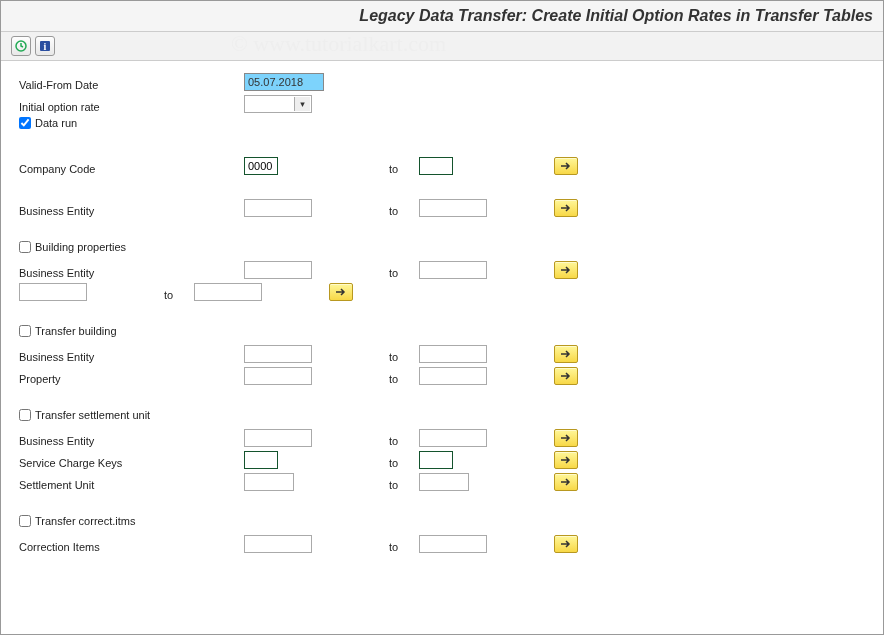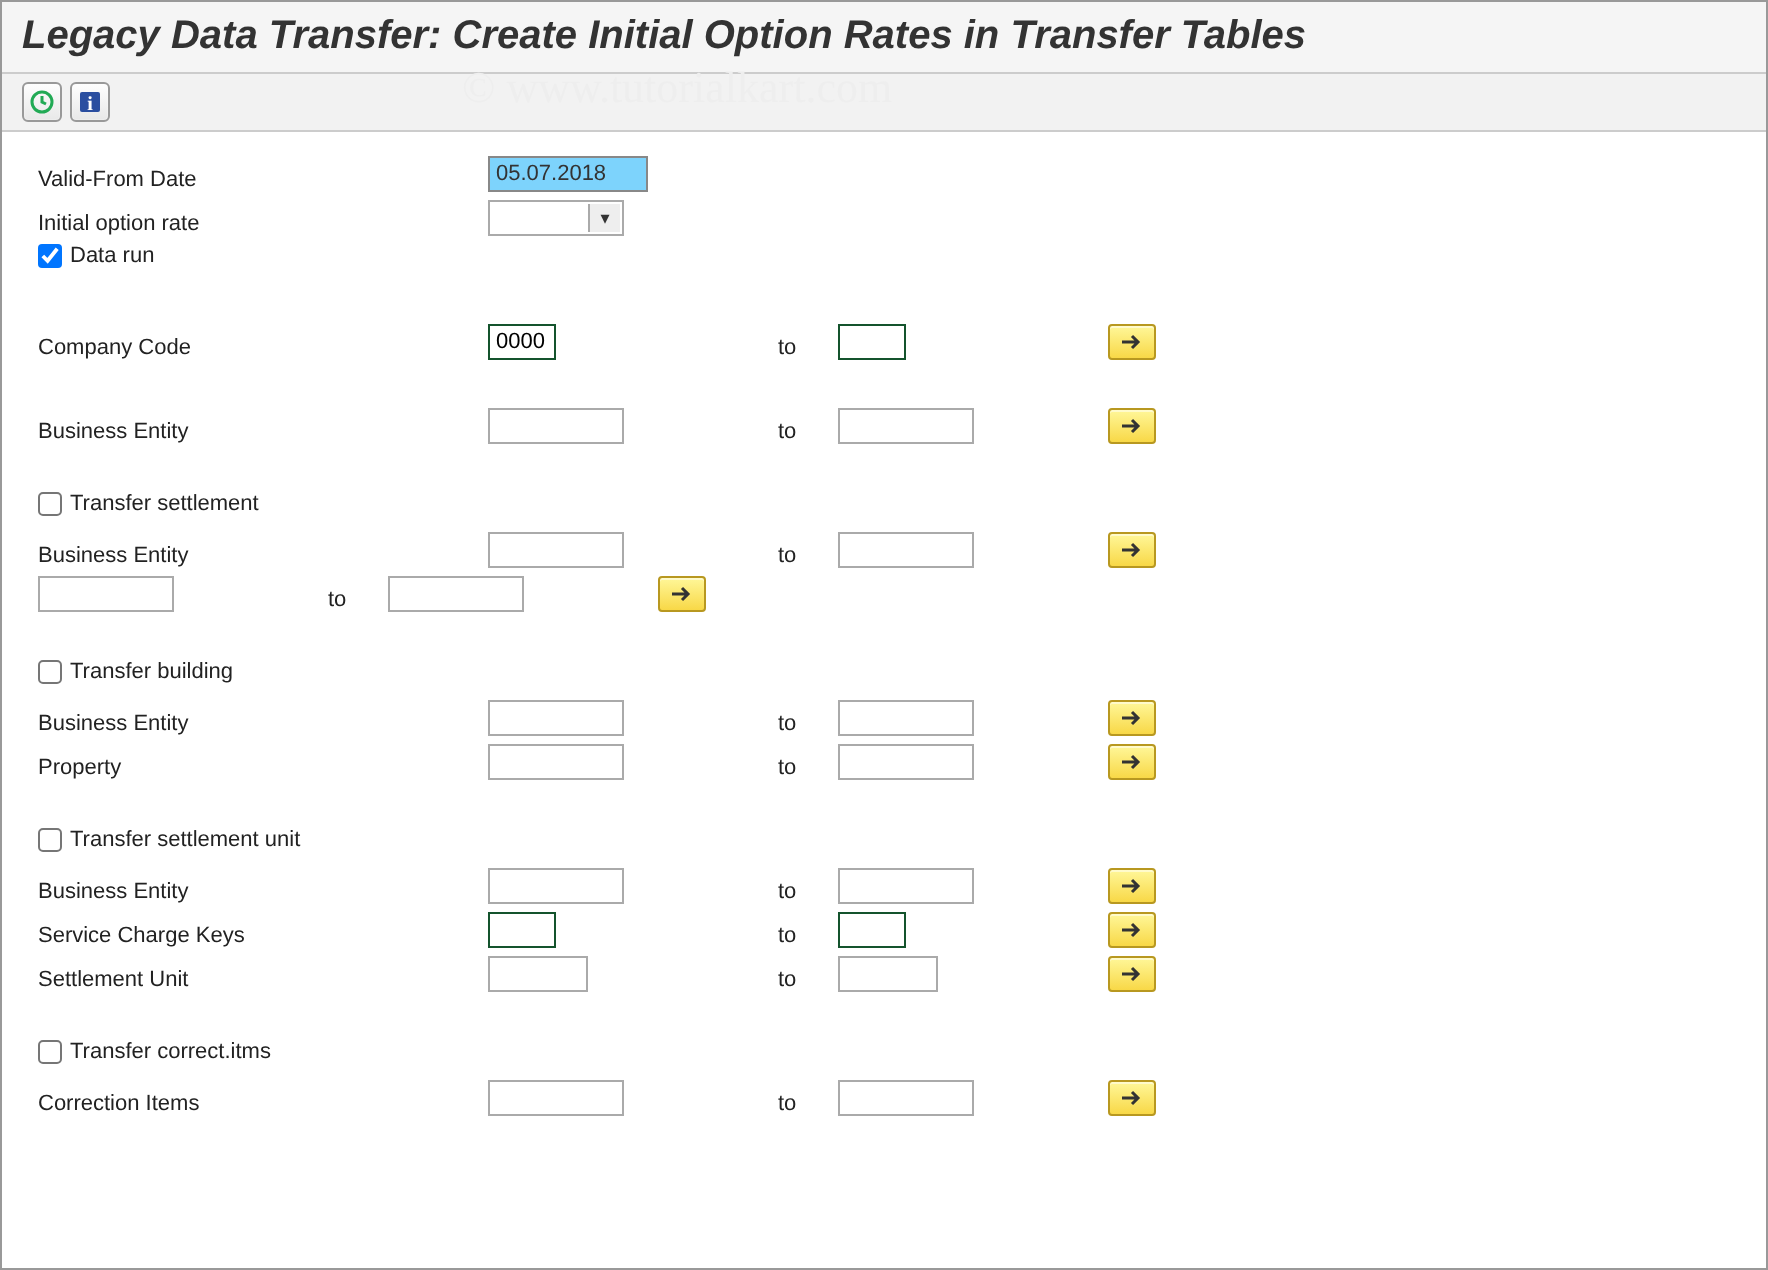--- a/index.html
+++ b/index.html
@@ -10,23 +10,24 @@
       width: 884px;
       height: 635px;
       position: relative;
       border: 1px solid #999;
     }
     .title-bar {
       background: #f5f5f5;
       padding: 6px 10px;
       font-weight: bold;
       font-style: italic;
-      font-size: 20px;
+      font-size: 16px;
       color: #333;
       border-bottom: 1px solid #ccc;
+      text-align: right;
     }
     .toolbar {
       background: #f2f2f2;
       padding: 4px 10px;
       border-bottom: 1px solid #ccc;
       display: flex;
       gap: 4px;
     }
     .toolbar-btn {
       width: 20px;
@@ -225,21 +226,21 @@
       <svg width="12" height="10" viewBox="0 0 12 10">
           <path d="M1 5 L8 5 M6 2 L9 5 L6 8" stroke="#333" stroke-width="1.5" fill="none"></path>
         </svg>
     </div>
   </div>
 
   <div class="gap"></div>
 
   <div class="chk-row">
     <input type="checkbox" style="">
-    <span class="chk-label">Transfer settlement</span>
+    <span class="chk-label">Building properties</span>
   </div>
   <div class="row">
     <div class="label">Business Entity</div>
     <div class="from-cell"><input type="text" class="input-short" style=""></div>
     <div class="to-label">to</div>
     <div class="to-cell"><input type="text" class="input-short" style=""></div>
     <div class="more-btn">
       <svg width="12" height="10" viewBox="0 0 12 10">
           <path d="M1 5 L8 5 M6 2 L9 5 L6 8" stroke="#333" stroke-width="1.5" fill="none"></path>
         </svg>

